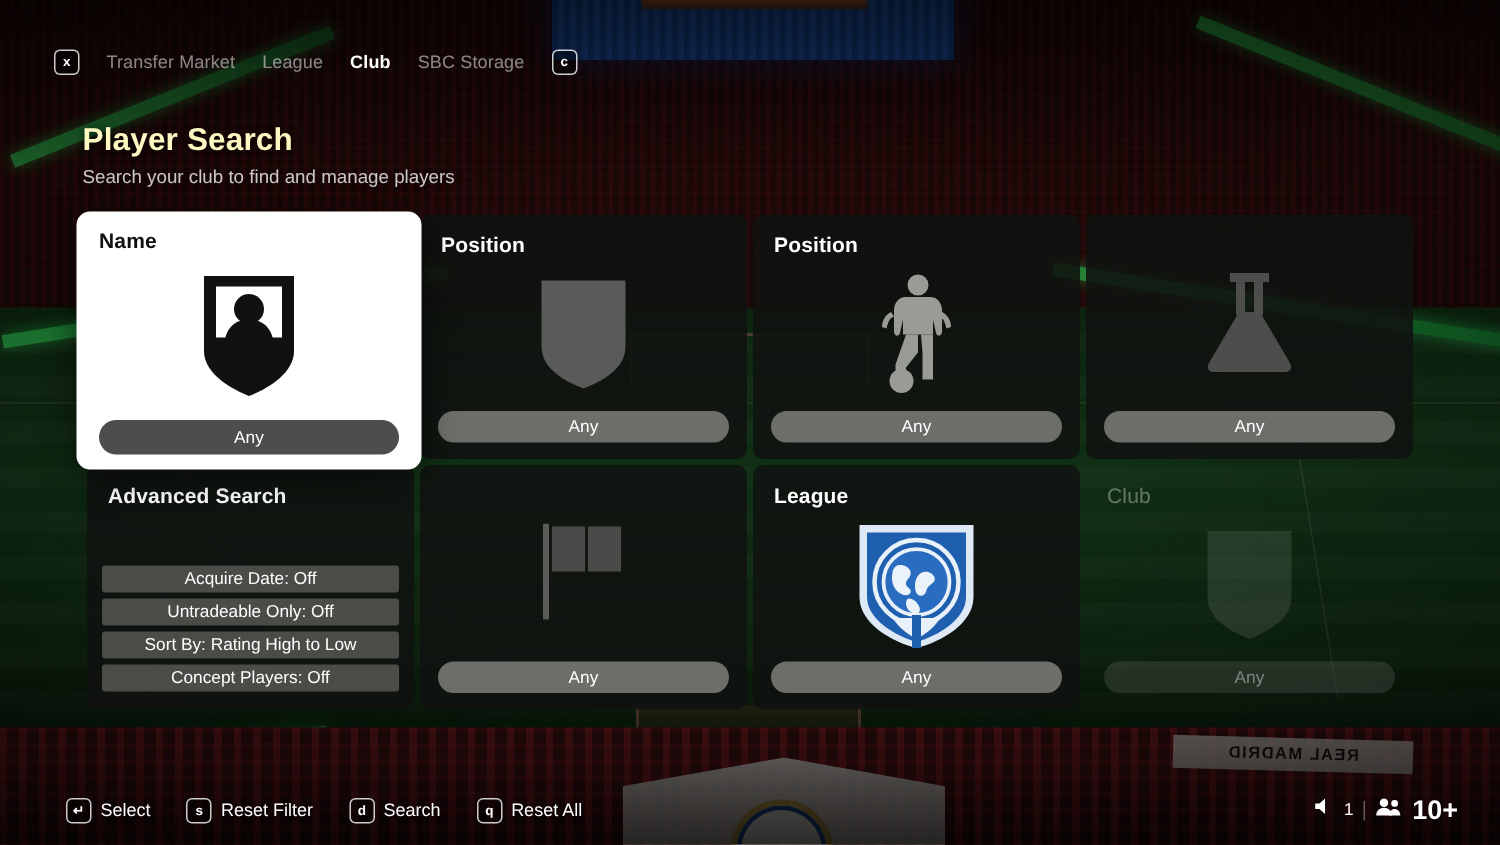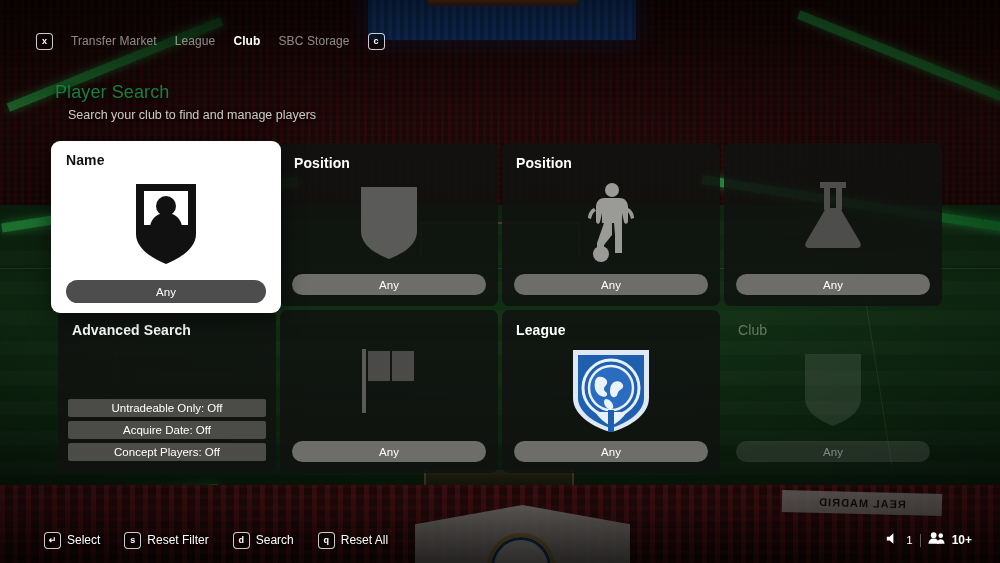--- a/index.html
+++ b/index.html
@@ -136,28 +136,27 @@
     font-size: 12px;
     color: rgba(255,255,255,.52);
     letter-spacing: .1px;
     white-space: nowrap;
   }
   .navitem.active { color: #fff; font-weight: bold; }
 
   
   .header { position: absolute; left: 55px; top: 82px; z-index: 5; }
   .page-title {
-    font-size: 18px; font-weight: normal; color: #15803d; letter-spacing: .1px;
+    font-size: 21px; font-weight: bold; color: #fef9c3; letter-spacing: .1px;
     text-shadow: 0 2px 6px rgba(0,0,0,.8);
   }
   .page-sub {
     margin-top: 5px;
     font-size: 12.5px; color: rgba(255,255,255,.78);
     text-shadow: 0 1px 4px rgba(0,0,0,.8);
-    margin-left: 13px;
   }
 
   
   .grid {
     position: absolute; left: 58px; top: 143px;
     width: 884px; height: 335px;
     display: grid;
     grid-template-columns: repeat(4, 218px);
     grid-template-rows: 163px 163px;
     column-gap: 4px; row-gap: 4px;
@@ -236,21 +235,21 @@
     position: absolute; left: 0; bottom: 10px; width: 100%; height: 26px;
     display: flex; align-items: center;
     padding: 0 28px 0 44px;
     z-index: 8;
   }
   .hint { display: flex; align-items: center; gap: 6px; margin-right: 24px; }
   .hint-label { font-size: 12px; color: #fff; text-shadow: 0 1px 3px #000; }
   .bb-right { margin-left: auto; display: flex; align-items: center; gap: 7px; }
   .bb-sep { width: 1px; height: 13px; background: rgba(255,255,255,.35); }
   .bb-num { font-size: 11.5px; color: #fff; }
-  .bb-count { font-size: 12px; color: #fff; font-weight: bold; text-align: center; }
+  .bb-count { font-size: 18px; color: #fff; font-weight: bold; text-align: center; }
 </style>
 </head>
 <body>
 
 <div id="app">
 
   <div class="bg">
     <div class="bg-upper-stand">
       <div class="bg-seat-texture"></div>
     </div>
@@ -343,22 +342,23 @@
             <path d="M24 28 L4 62 c-2 4 0 6 4 6 h46 c4 0 6 -2 4 -6 L38 28 Z"></path>
           </g>
         </svg>
       </div>
       <div class="card-pill">Any</div>
     </div>
 
     <div class="card">
       <div class="card-title">Advanced Search</div>
       <div class="filter-list">
+        <div class="filter-row">Acquire Date: Off</div>
         <div class="filter-row">Untradeable Only: Off</div>
-        <div class="filter-row">Acquire Date: Off</div>
+        <div class="filter-row">Sort By: Rating High to Low</div>
         <div class="filter-row">Concept Players: Off</div>
       </div>
     </div>
 
     <div class="card">
       <div class="card-icon">
         <svg width="58" height="66" viewBox="0 0 58 66" aria-hidden="true">
           <rect x="2" y="0" width="4" height="64" fill="#5a5a58"></rect>
           <rect x="8" y="2" width="22" height="30" fill="#4a4a48"></rect>
           <rect x="32" y="2" width="22" height="30" fill="#4a4a48"></rect>

